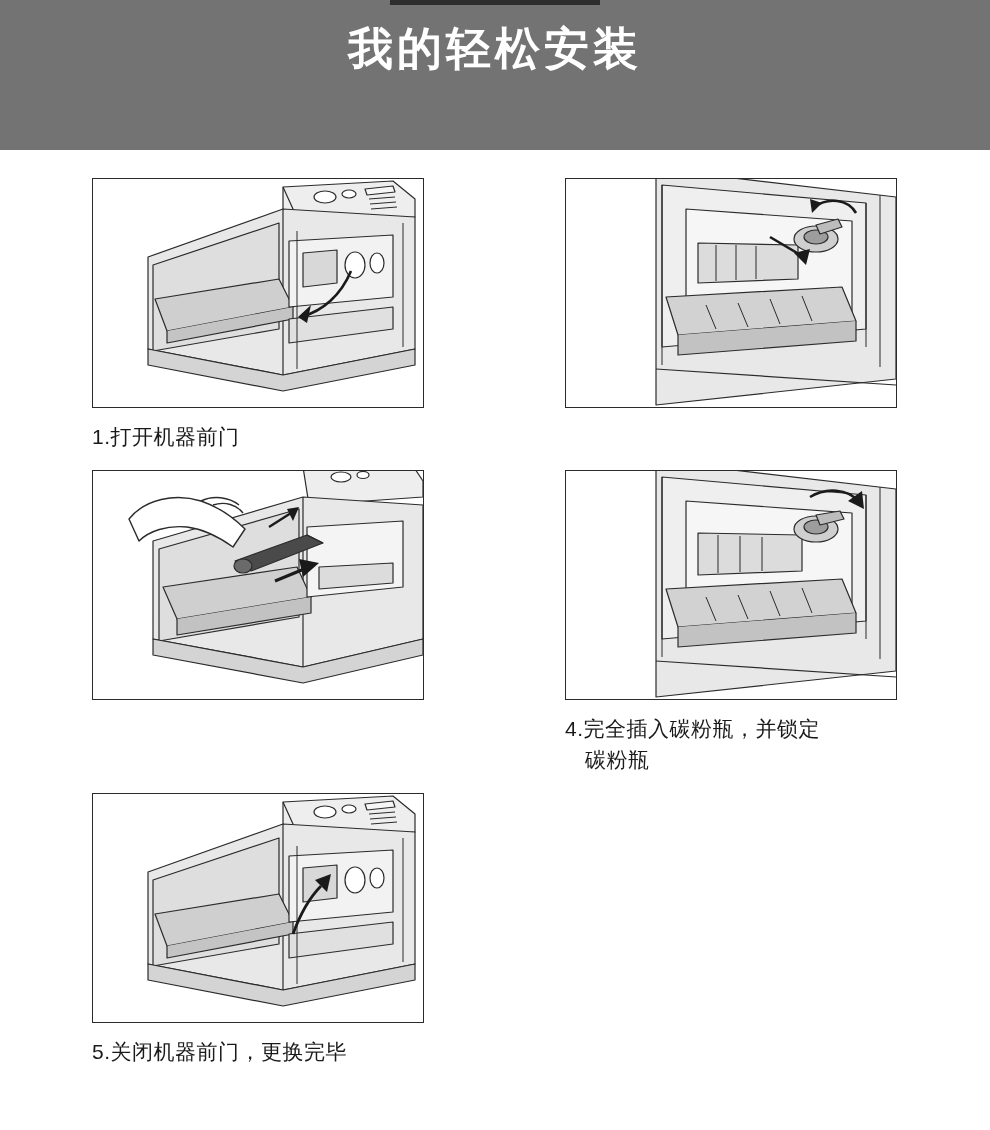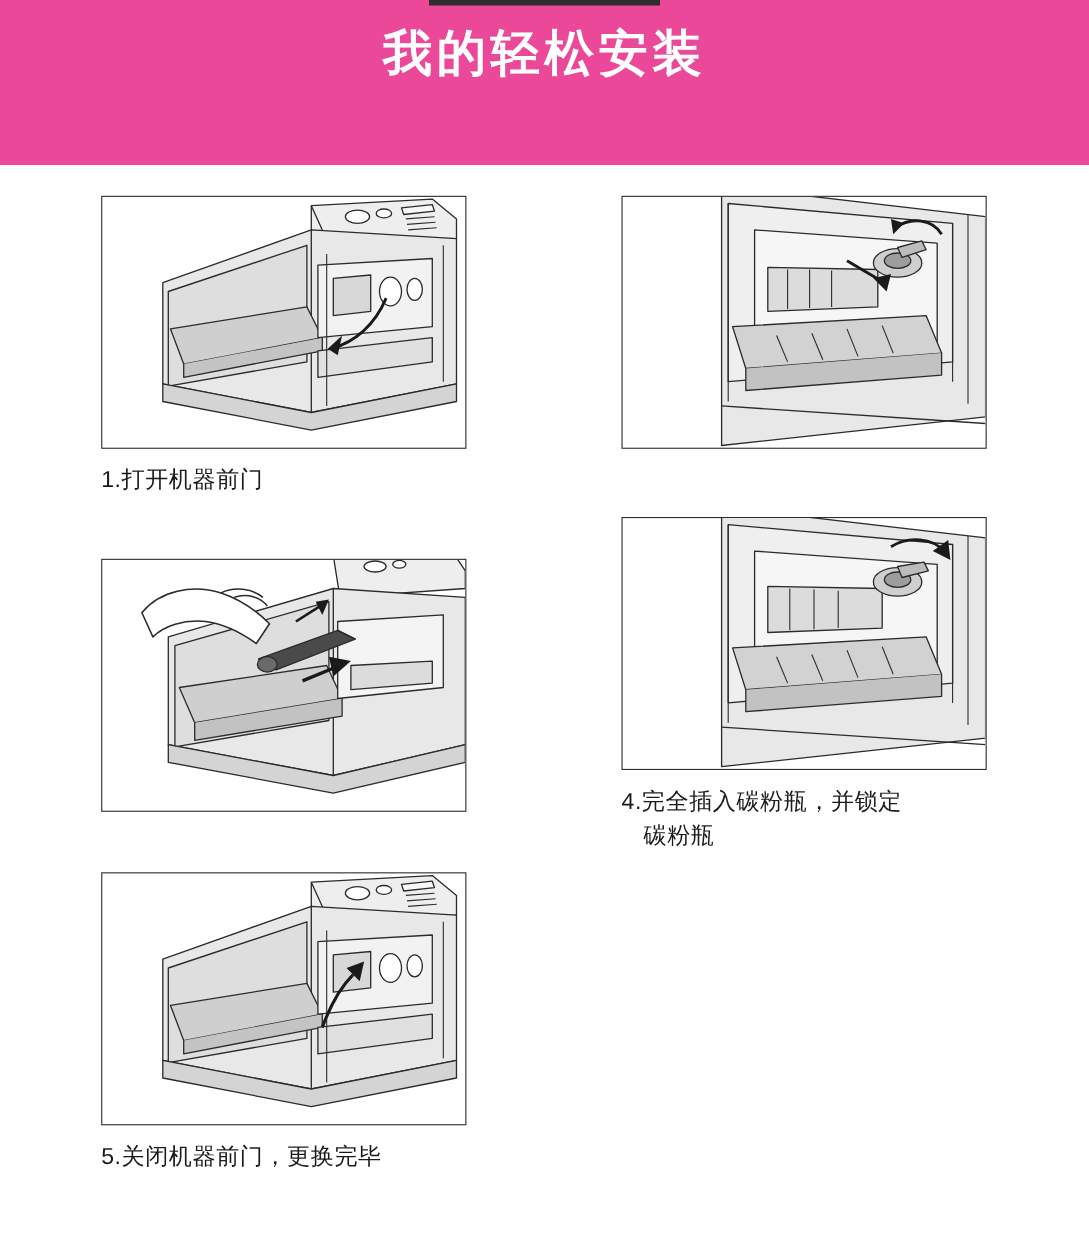--- a/index.html
+++ b/index.html
@@ -13,21 +13,21 @@
     font-family: "Liberation Sans", sans-serif;
     color: #1a1a1a;
     overflow: hidden;
   }
 
   
   .banner {
     position: relative;
     width: 990px;
     height: 150px;
-    background: #ec4899;
+    background: #737373;
     box-sizing: border-box;
     text-align: center;
   }
   .banner-rule {
     position: absolute;
     top: 0;
     left: 50%;
     transform: translateX(-50%);
     width: 210px;
     height: 5px;
@@ -59,21 +59,21 @@
     flex-wrap: wrap;
   }
   .step {
     width: 495px;
     box-sizing: border-box;
     padding: 0 0 18px 0;
     display: flex;
     flex-direction: column;
     align-items: flex-start;
   }
-  .step-left  { padding-left: 92px; justify-content: center; }
+  .step-left  { padding-left: 92px; }
   .step-right { padding-left: 70px; }
 
   .figure {
     width: 330px;
     height: 228px;
     border: 1px solid #2b2b2b;
     background: #ffffff;
     position: relative;
     overflow: hidden;
   }

